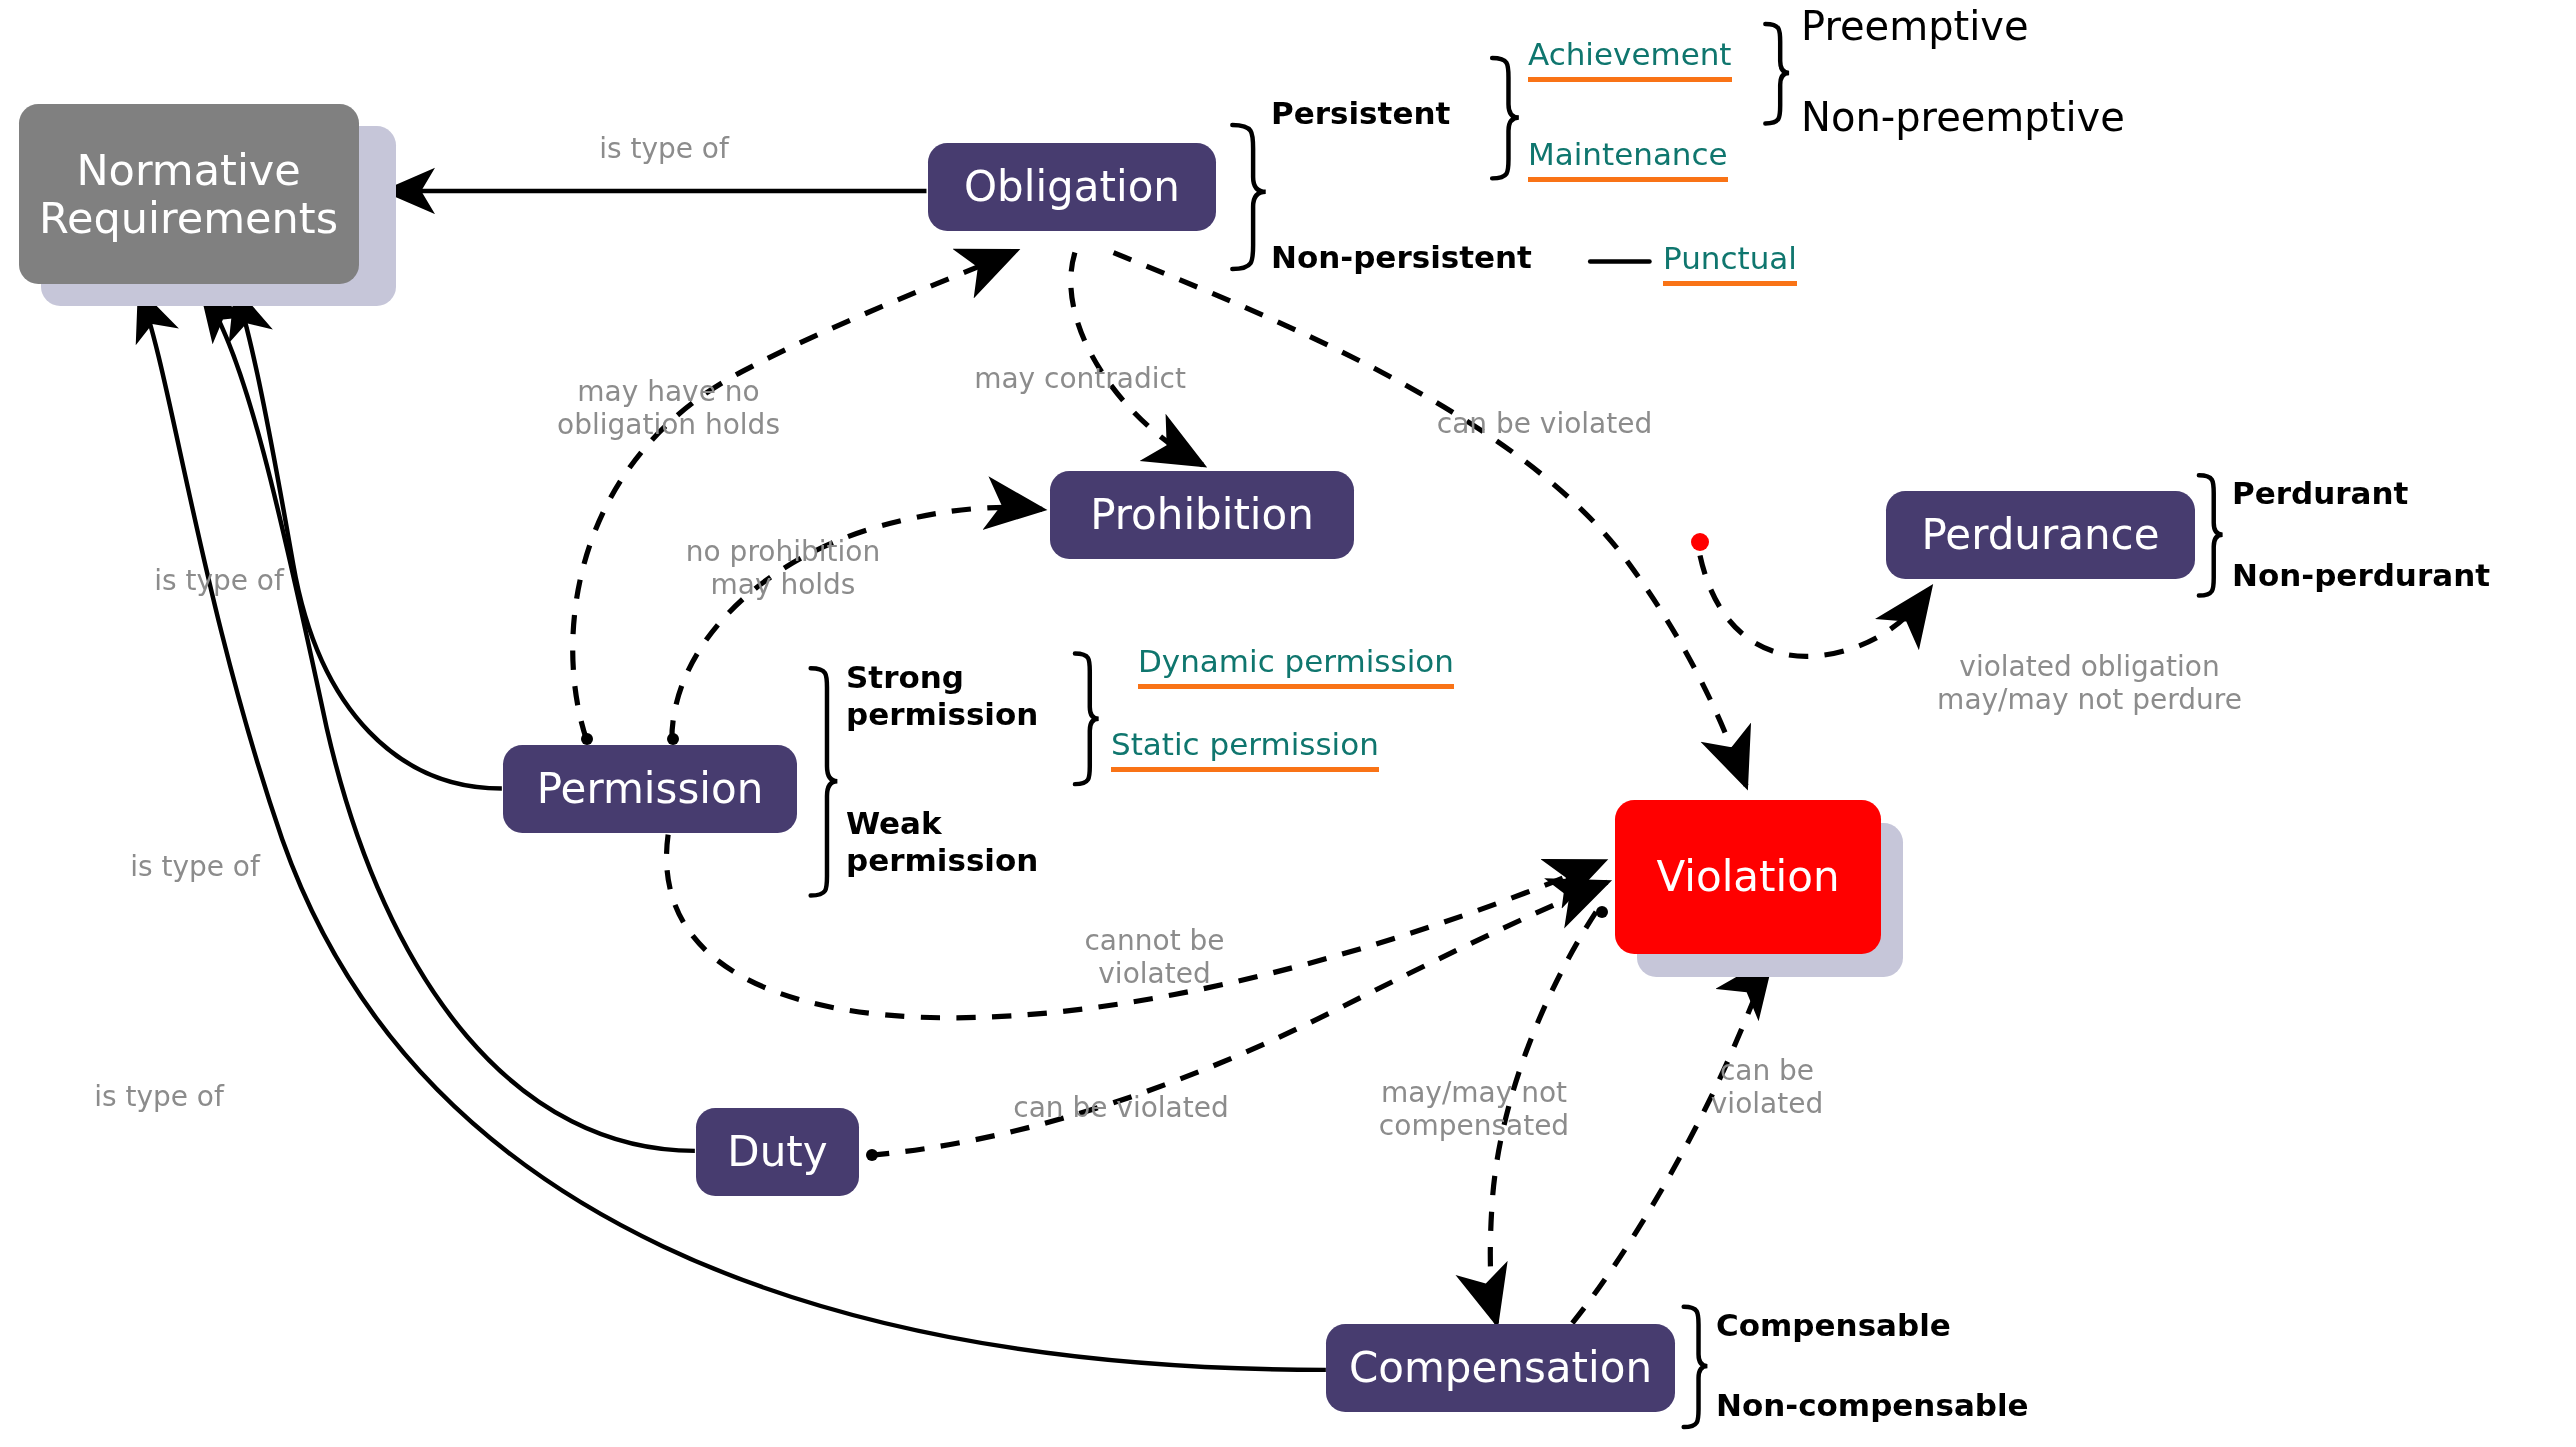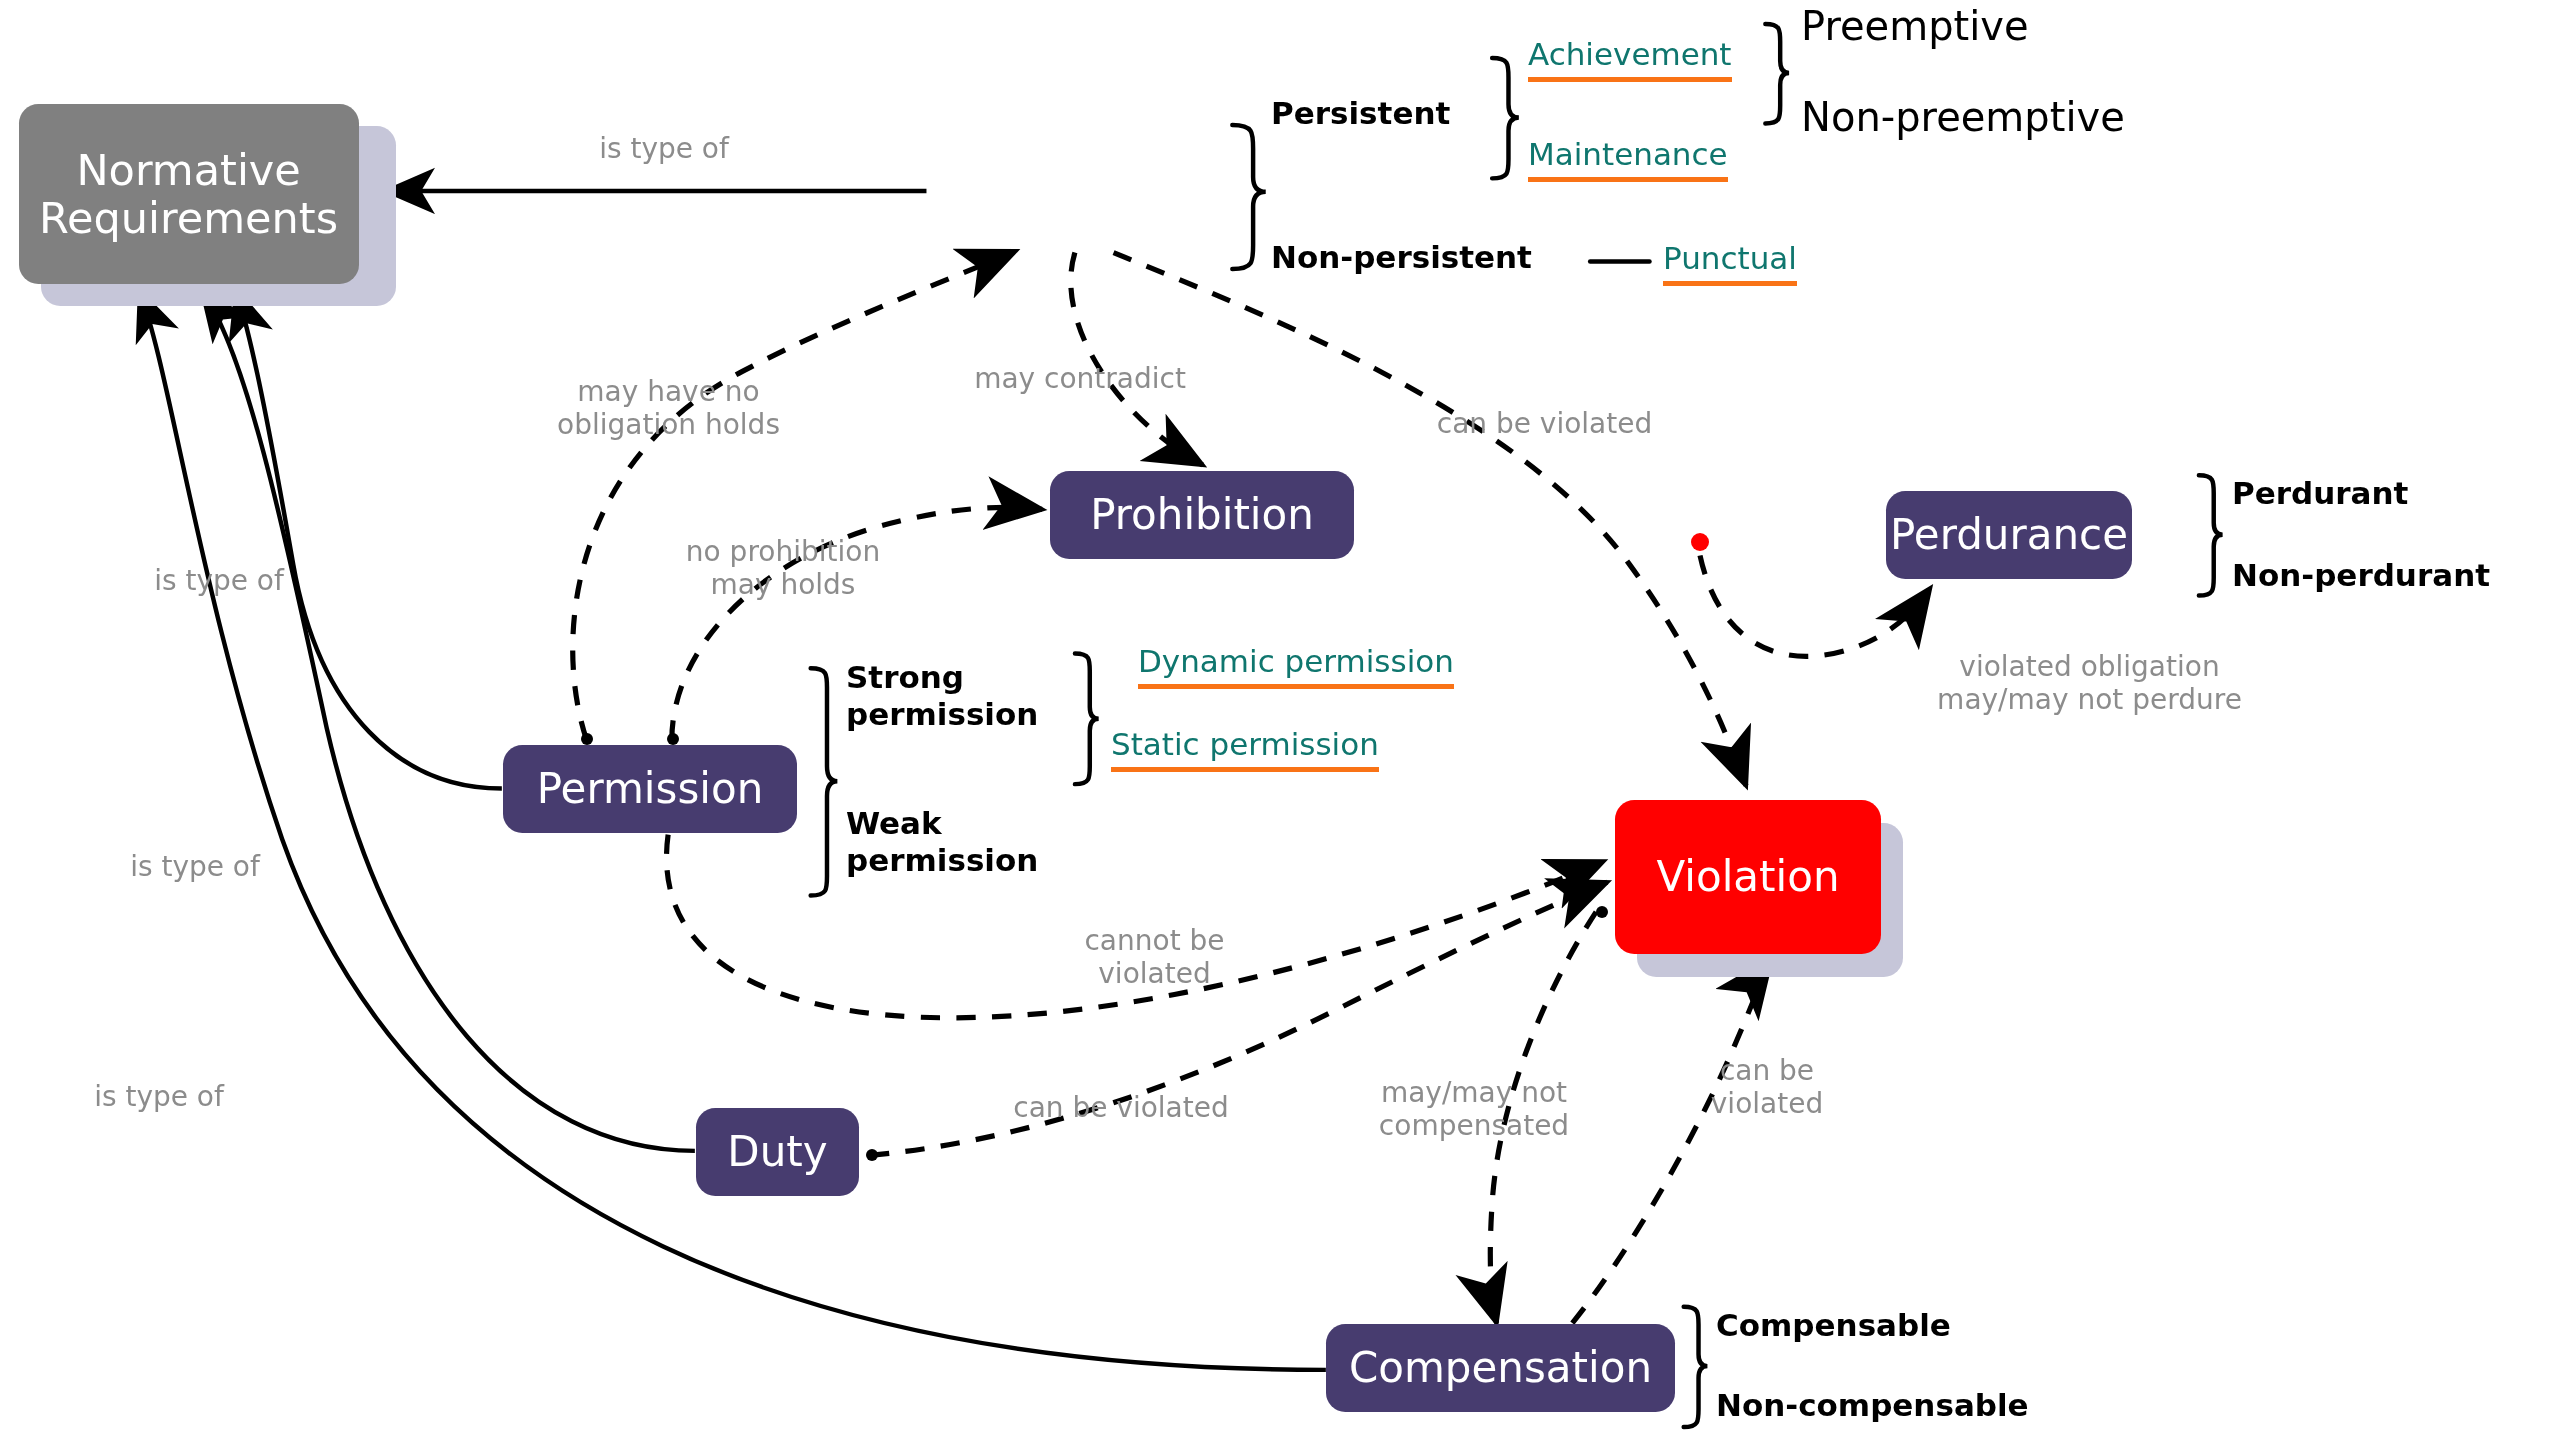--- a/index.html
+++ b/index.html
@@ -155,20 +155,23 @@
   <div class="blackdot" style="left:667px; top:733px;"></div>
   <div class="blackdot" style="left:866px; top:1149px;"></div>
   <div class="blackdot" style="left:1596px; top:906px;"></div>
 
   <div class="node-shadow" style="left:41px; top:126px; width:355px; height:180px;"></div>
   <div class="node gray" style="left:18.6px; top:104px; width:340px; height:180px; font-size:43px;">
     <span class="node-label">Normative
 Requirements</span>
   </div>
 
+  <div class="node purple" style="left:928px; top:143px; width:288px; height:88px; font-size:42px;">
+    <span class="node-label">Obligation</span>
+  </div>
 
   <div class="node purple" style="left:1050px; top:471px; width:304px; height:88px; font-size:42px;">
     <span class="node-label">Prohibition</span>
   </div>
 
   <div class="node purple" style="left:503px; top:745px; width:294px; height:88px; font-size:42px;">
     <span class="node-label">Permission</span>
   </div>
 
   <div class="node purple" style="left:696px; top:1108px; width:163px; height:88px; font-size:42px;align-items:center;">
@@ -177,21 +180,21 @@
 
   <div class="node-shadow" style="left:1637px; top:823px; width:266px; height:154px;"></div>
   <div class="node red" style="left:1615px; top:800px; width:266px; height:154px; font-size:42px;">
     <span class="node-label">Violation</span>
   </div>
 
   <div class="node purple" style="left:1326px; top:1324px; width:349px; height:88px; font-size:42px;">
     <span class="node-label">Compensation</span>
   </div>
 
-  <div class="node purple" style="left:1886px; top:491px; width:246px; height:88px; font-size:42px;">
+  <div class="node purple" style="left:1886px; top:491px; width:309px; height:88px; font-size:42px;">
     <span class="node-label">Perdurance</span>
   </div>
 
   <div class="txt edge-label" style="left:564px; top:132px; width:200px;">is type of</div>
 
   <div class="txt edge-label" style="left:119px; top:564px; width:200px;">is type of</div>
 
   <div class="txt edge-label" style="left:95px; top:850px; width:200px;">is type of</div>
 
   <div class="txt edge-label" style="left:59px; top:1080px; width:200px;">is type of</div>

